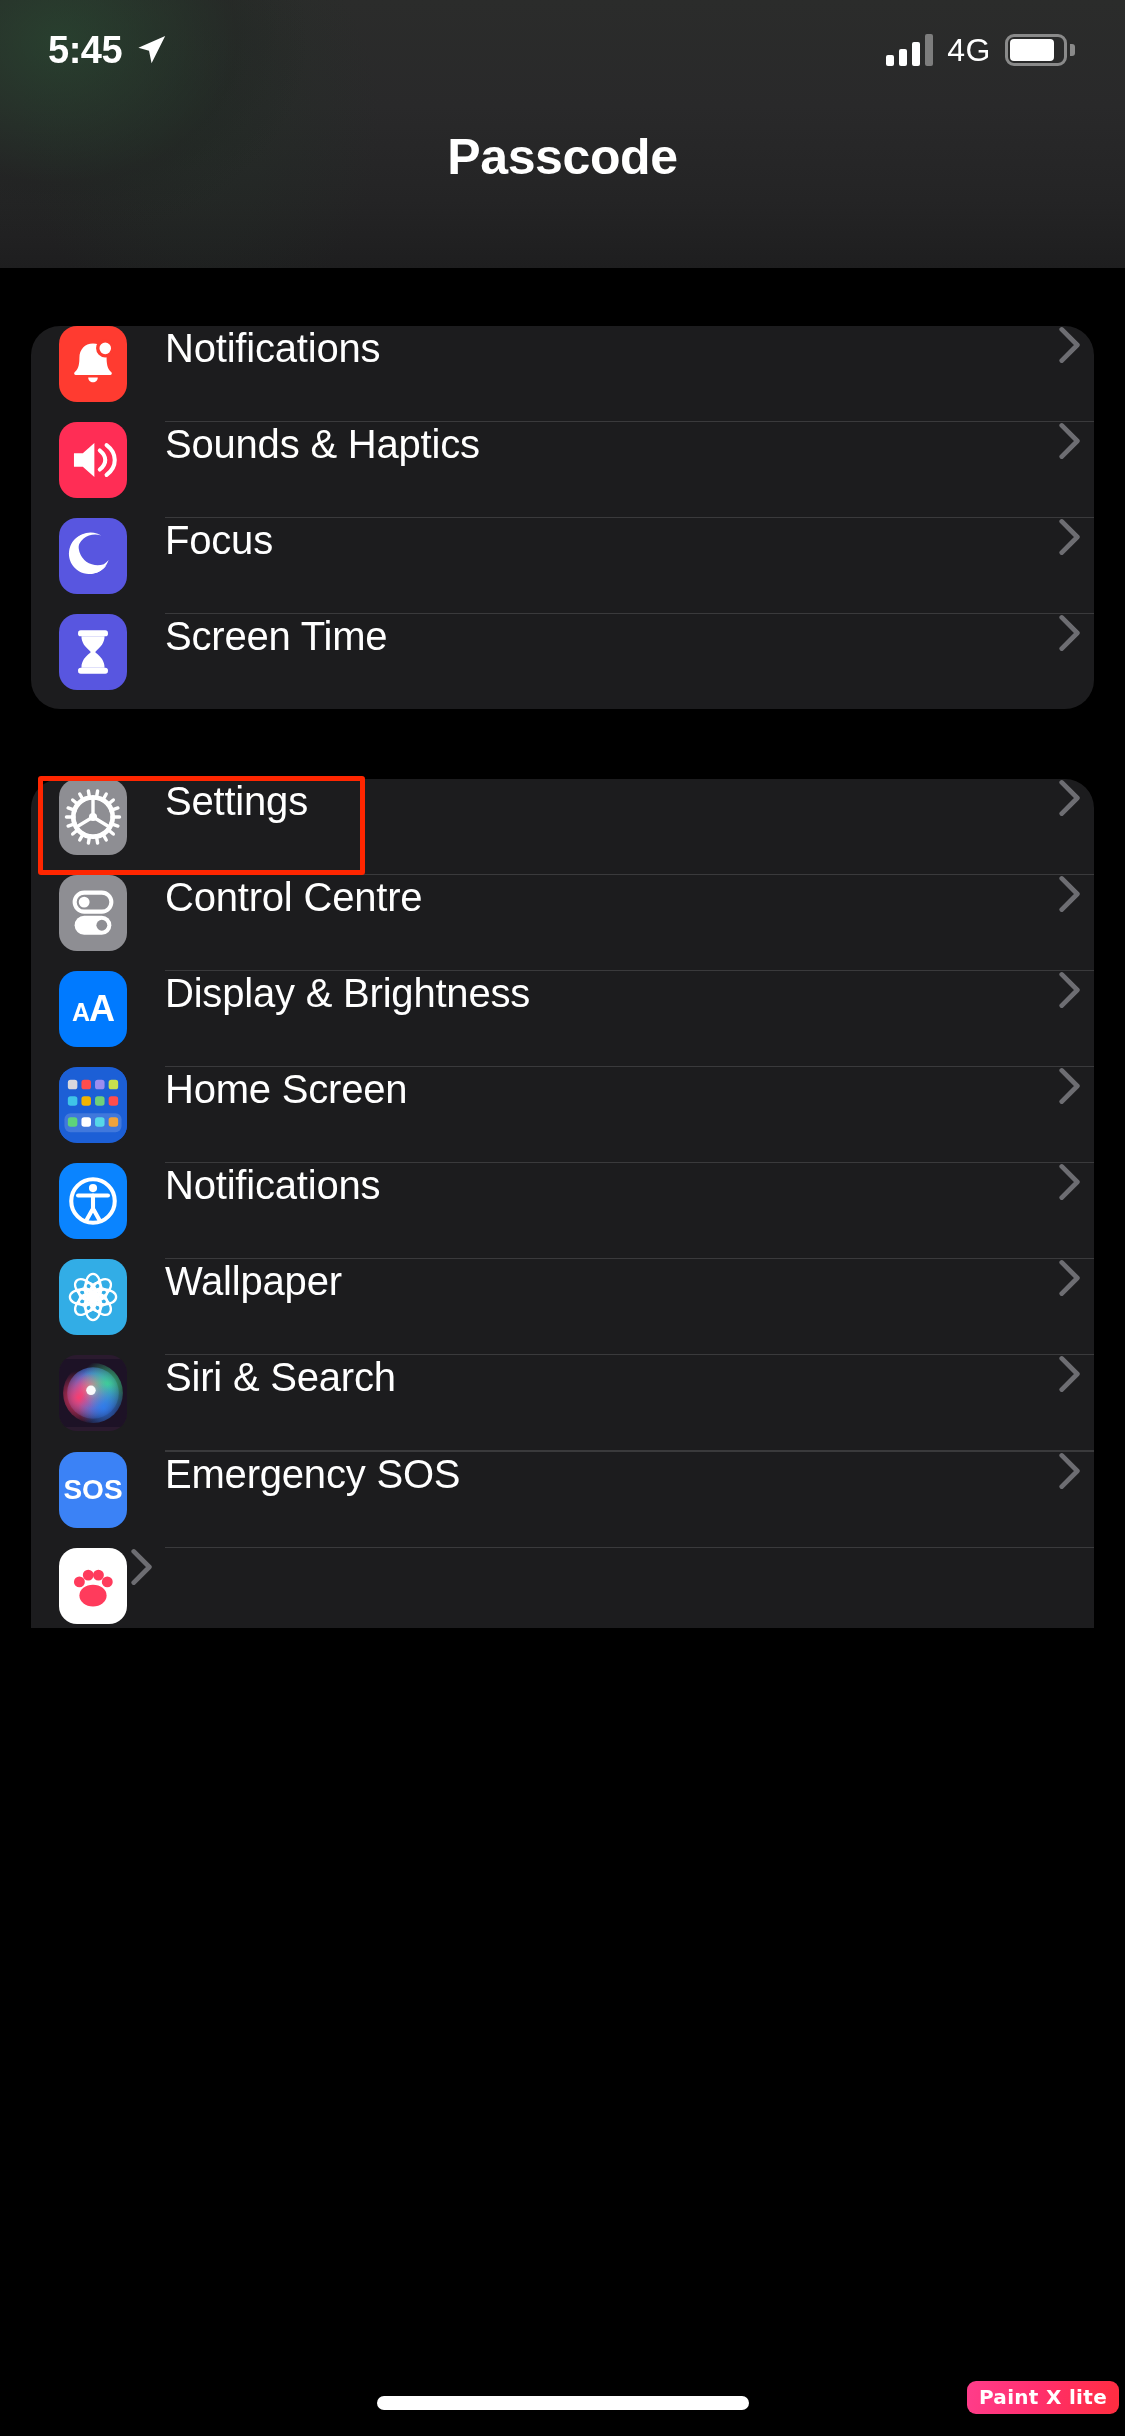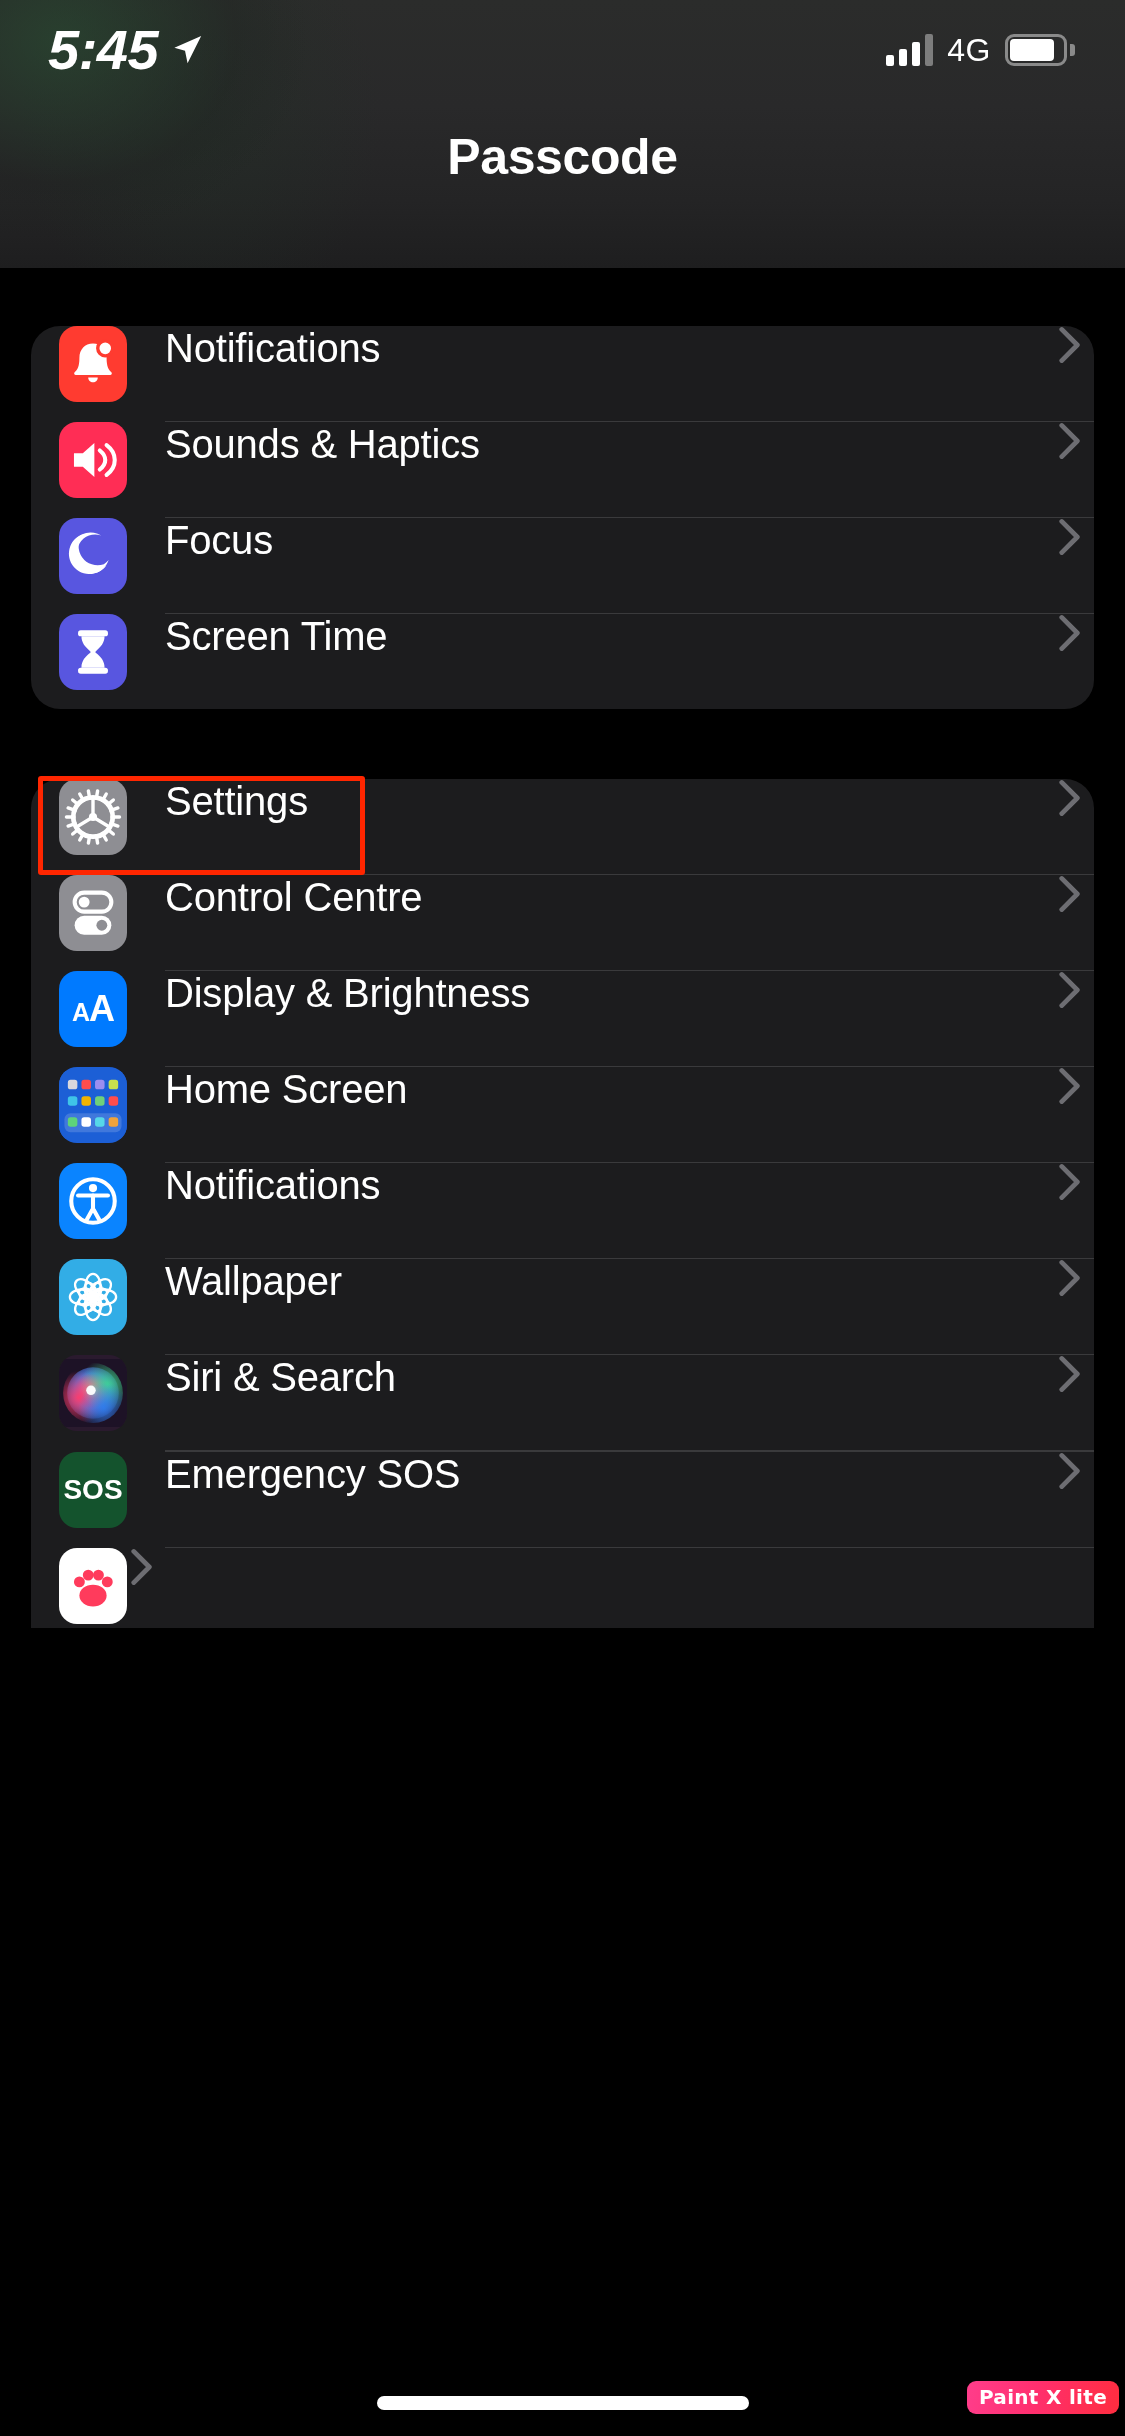--- a/index.html
+++ b/index.html
@@ -21,22 +21,22 @@
       radial-gradient(ellipse 260px 300px at 200px 120px, rgba(34,48,38,0.45) 0%, rgba(0,0,0,0) 70%),
       linear-gradient(180deg,#2b2c2b 0%,#29292a 40%,#242425 75%,#1e1e1f 100%);
   }
   .statusbar {
     position:absolute; top:0; left:0; right:0; height:100px;
     display:flex; align-items:center; justify-content:space-between;
     padding:0 58px 0 48px;
   }
   .sb-left { display:flex; align-items:center; gap:12px; }
   .sb-time {
-    font-size:56px; font-weight:600; letter-spacing:-0.5px;
-    color:#ffffff; line-height:1;font-style:italic;
+    font-size:38px; font-weight:600; letter-spacing:-0.5px;
+    color:#ffffff; line-height:1;
   }
   .loc-arrow { width:34px; height:34px; display:block; }
   .sb-right { display:flex; align-items:center; gap:14px; }
   .sig-bars { display:flex; align-items:flex-end; gap:5px; height:32px; }
   .sig-bars i { display:block; width:8px; background:#fff; border-radius:2px; }
   .sig-bars i:nth-child(1){ height:11px; }
   .sig-bars i:nth-child(2){ height:17px; }
   .sig-bars i:nth-child(3){ height:24px; }
   .sig-bars i:nth-child(4){ height:32px; background:#7d7d7d; }
   .net-label { font-size:32px; font-weight:500; color:#fff; letter-spacing:0.5px; }
@@ -444,21 +444,21 @@
           <div class="chev">
             <svg viewBox="0 0 12 20" fill="none">
               <path d="M1.5 1.5 L10 10 L1.5 18.5" stroke="#6d6d72" stroke-width="2.6" stroke-linecap="round" stroke-linejoin="round"></path>
             </svg>
           </div>
         </div>
         <div class="sep"></div>
         <div class="sep"></div>
         <div class="row">
           <div class="icon-wrap">
-            <div class="app-icon" style="background: #14532d; color: rgb(255, 255, 255);">
+            <div class="app-icon" style="background: #3b82f6; color: rgb(255, 255, 255);">
               <div class="icon-text" style="font-size:28px;letter-spacing:0px;font-family:'Liberation Sans',sans-serif;">SOS</div>
             </div>
           </div>
           <div class="label">Emergency SOS</div>
           <div class="chev">
             <svg viewBox="0 0 12 20" fill="none">
               <path d="M1.5 1.5 L10 10 L1.5 18.5" stroke="#6d6d72" stroke-width="2.6" stroke-linecap="round" stroke-linejoin="round"></path>
             </svg>
           </div>
         </div>

